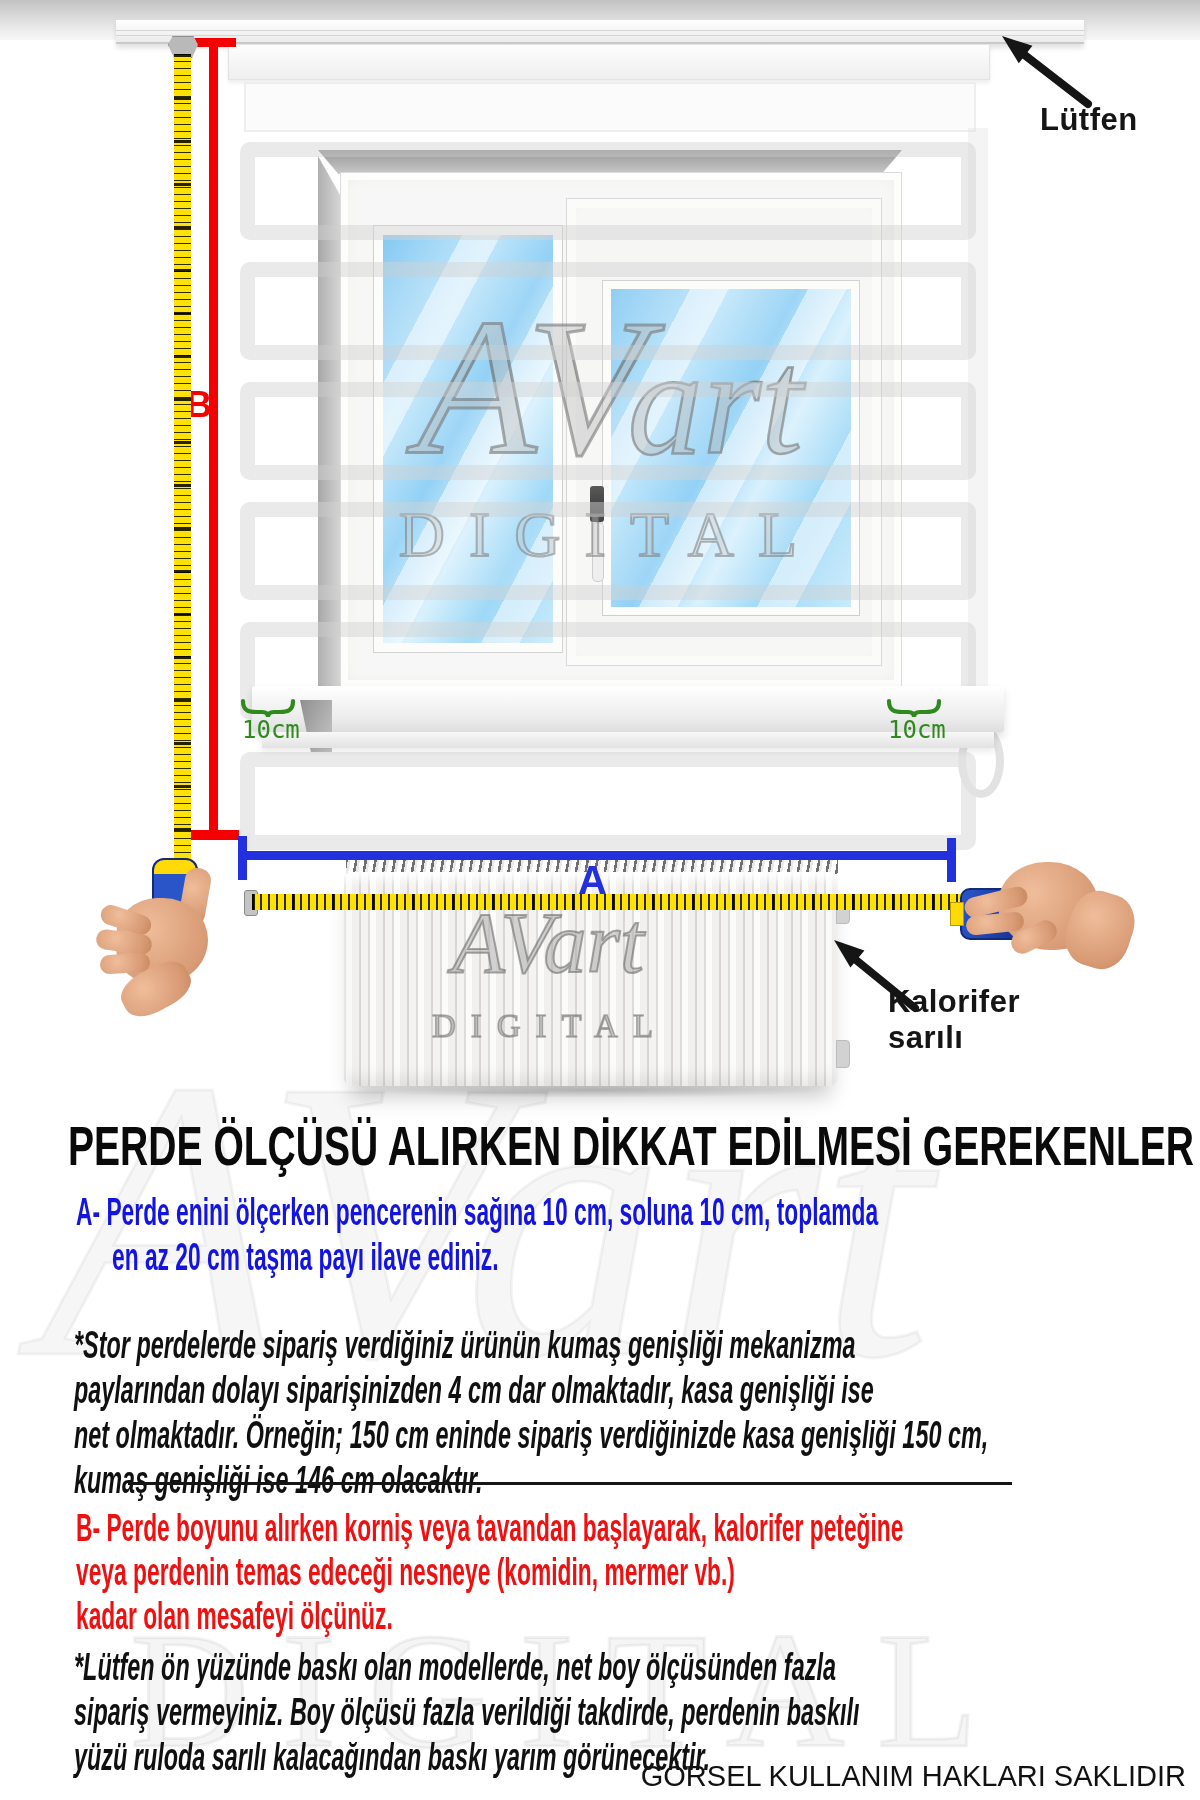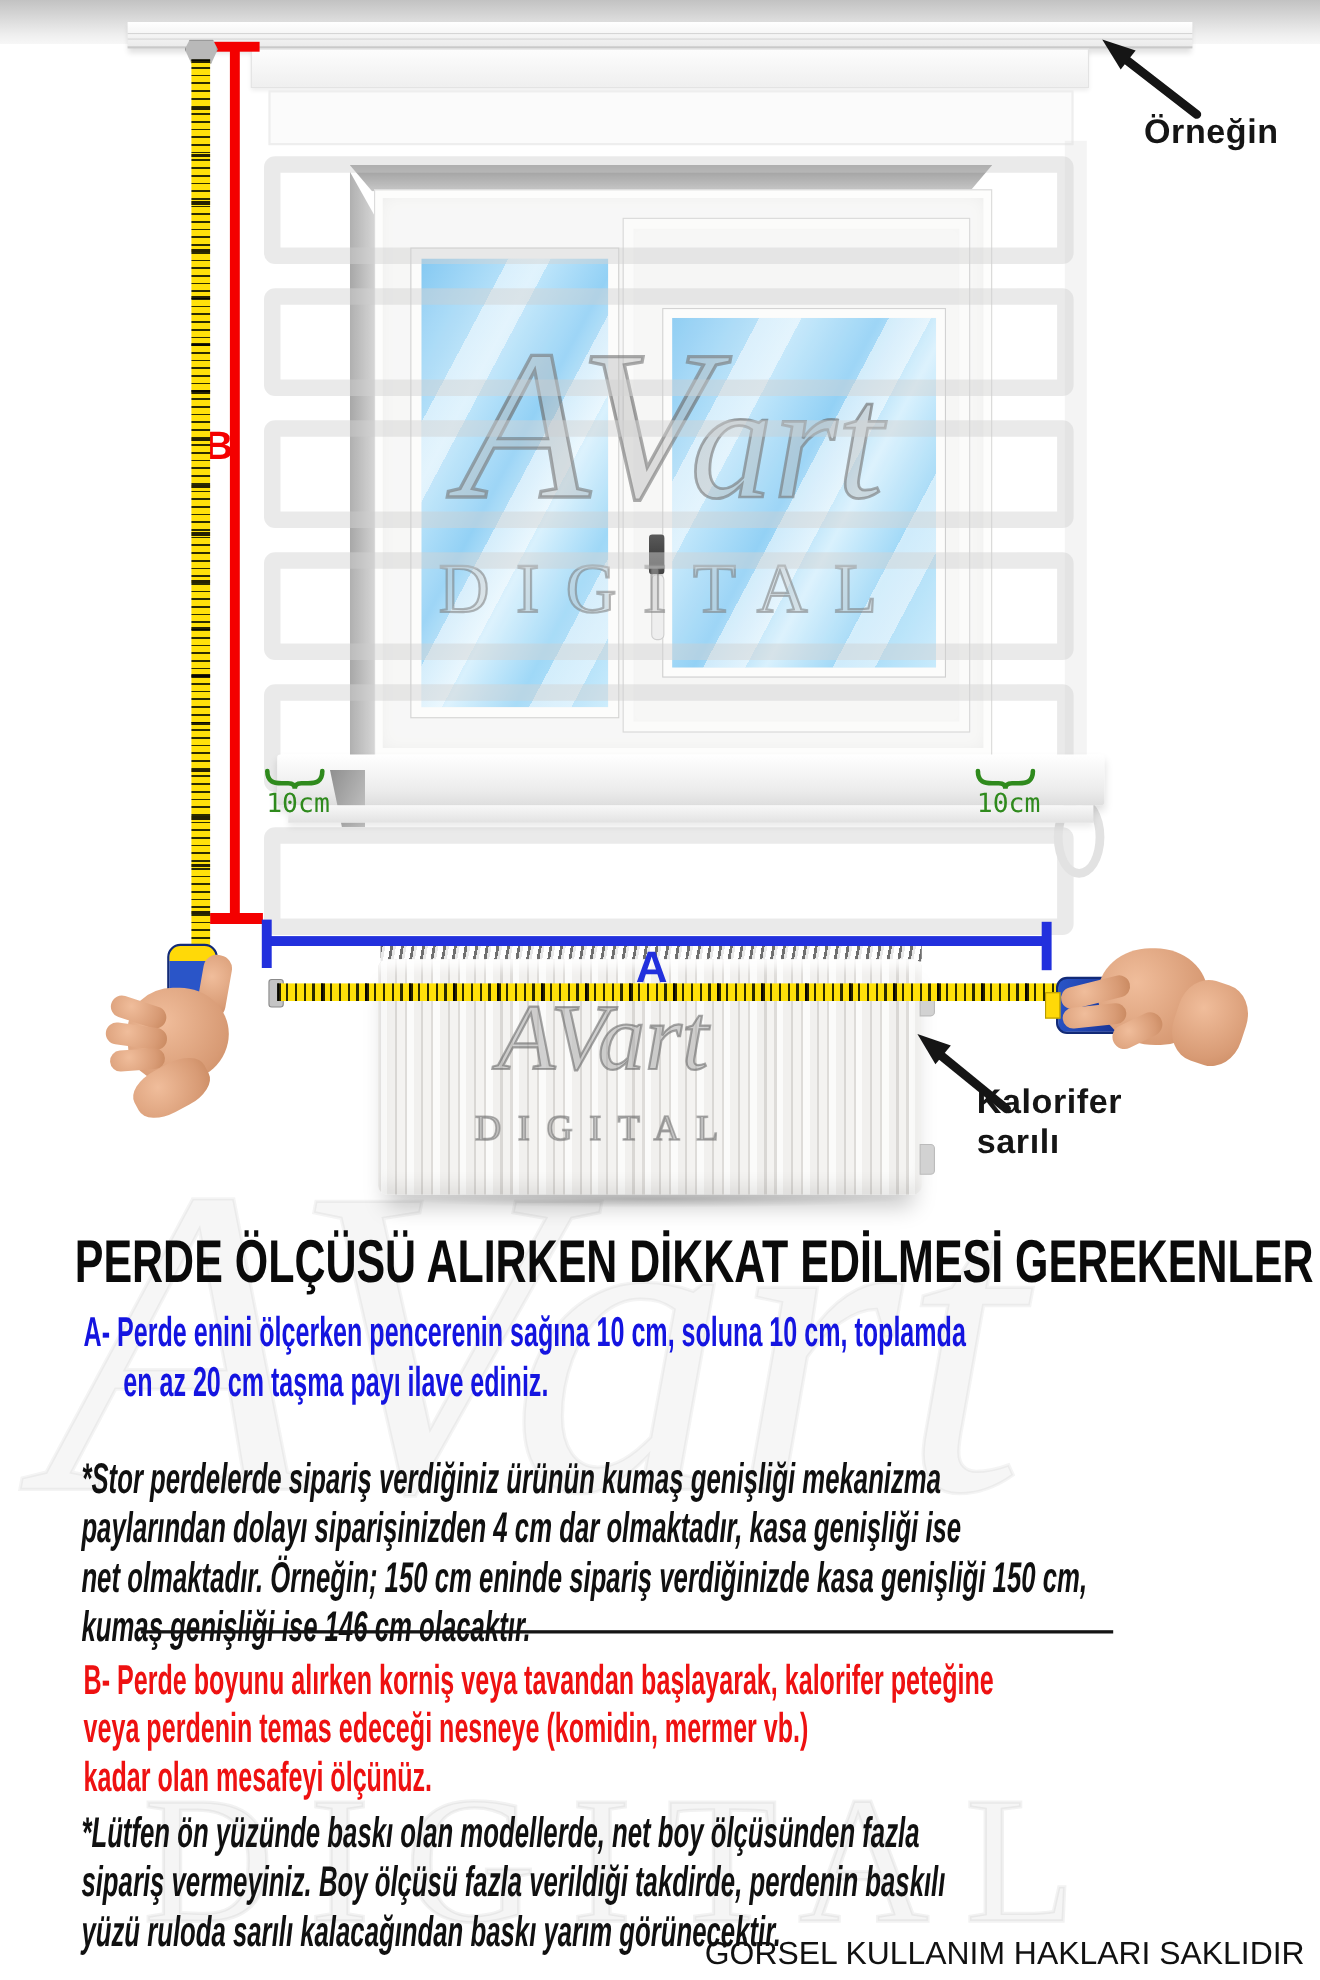--- a/index.html
+++ b/index.html
@@ -197,21 +197,21 @@
       </svg>
   </div>
   <div class="abs green-label" style="left:888px;top:716px;">10cm</div>
 
   <div class="abs" style="left:988px;top:30px;color:#151515;">
     <svg width="110" height="80" viewBox="0 0 110 80">
         <line x1="100" y1="74" x2="34" y2="23" stroke="currentColor" stroke-width="8" stroke-linecap="round"></line>
         <polygon points="14,6 44.4,15.8 30.8,33.2" fill="currentColor"></polygon>
       </svg>
   </div>
-  <div class="abs callout" style="left:1040px;top:102px;">Örneğin</div>
+  <div class="abs callout" style="left:1040px;top:102px;">Lütfen</div>
 
   <div class="abs" style="left:820px;top:930px;color:#151515;">
     <svg width="110" height="90" viewBox="0 0 110 90">
         <line x1="95" y1="78" x2="36" y2="30" stroke="currentColor" stroke-width="8" stroke-linecap="round"></line>
         <polygon points="14,10 44.4,20.4 30.4,37.6" fill="currentColor"></polygon>
       </svg>
   </div>
   <div class="abs callout" style="left:888px;top:984px;">
     <div>Kalorifer</div>
     <div>sarılı</div>

